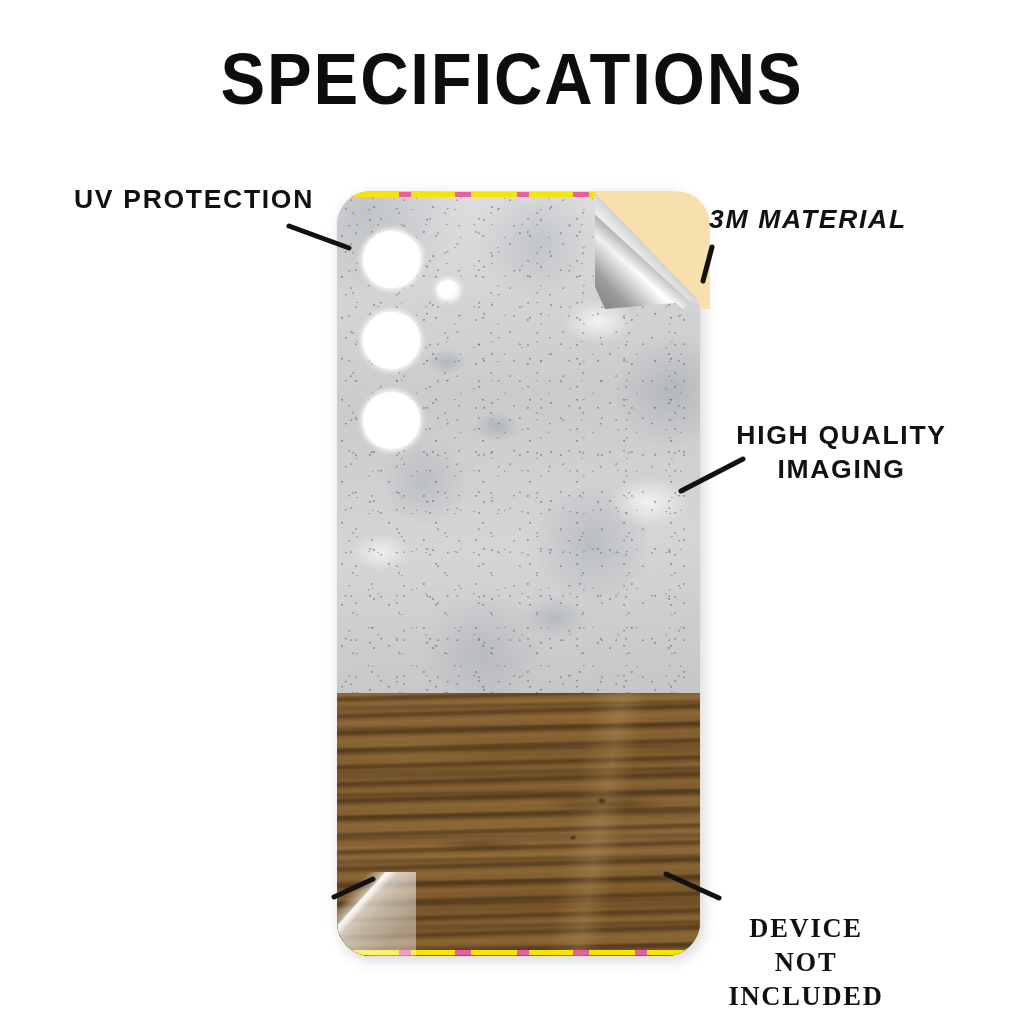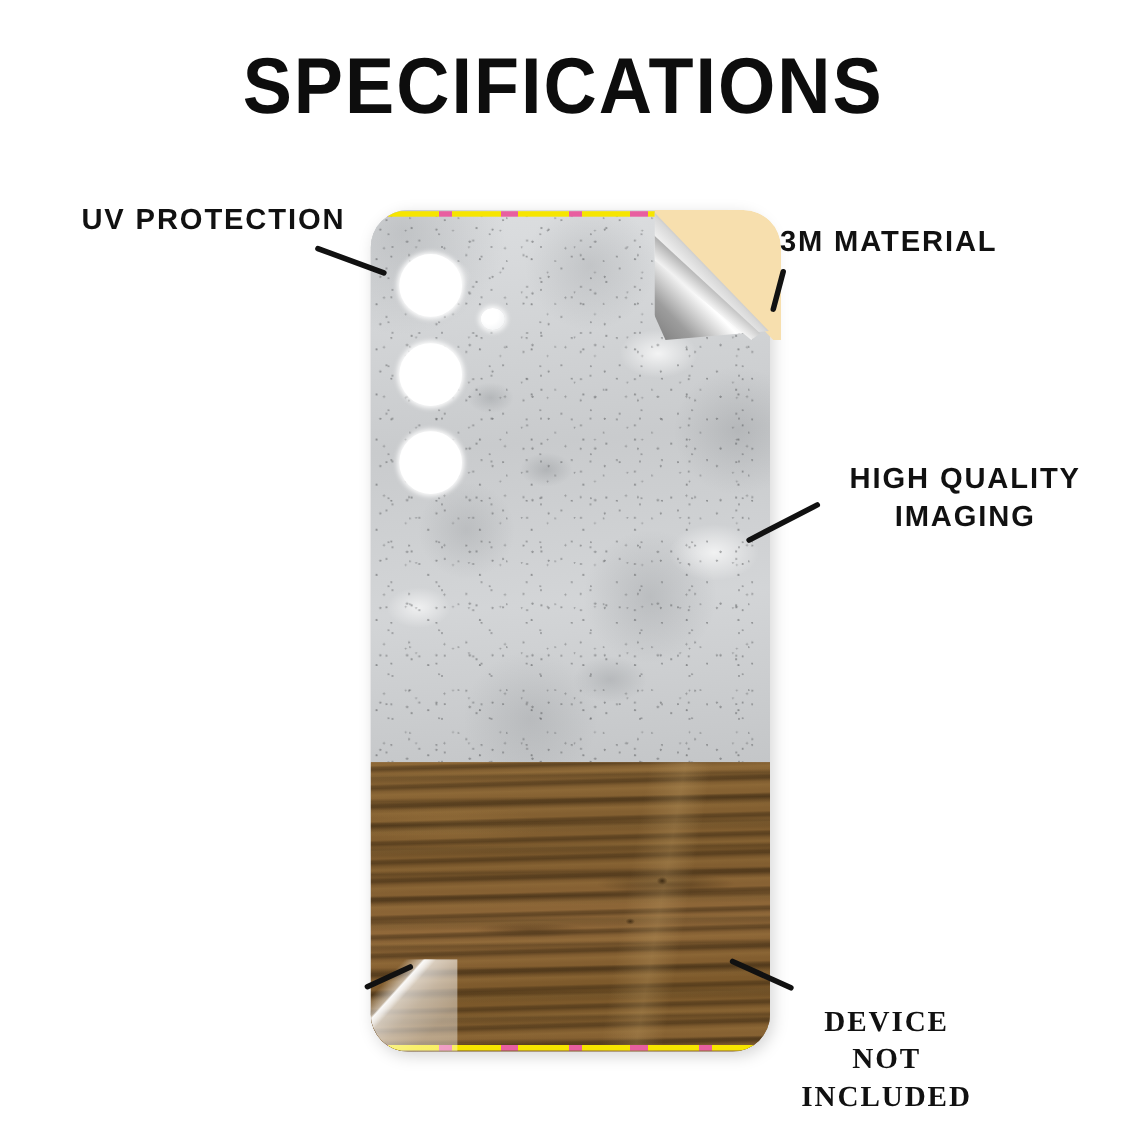--- a/index.html
+++ b/index.html
@@ -45,22 +45,22 @@
     letter-spacing: 1.7px;
     color: #111111;
     line-height: 1.28;
     white-space: pre-line;
   }
   .callout.left   { text-align: left; }
   .callout.right  { text-align: left; }
   .callout.center { text-align: center; }
 
   .c-uv        { left: 74px;  top: 183px; }
-  .c-3m        { left: 709px; top: 203px; }
-  .c-hq        { left: 770px; top: 419px; width: 215px; text-align: center; }
+  .c-3m        { left: 709px; top: 203px; font-style: italic; }
+  .c-hq        { left: 734px; top: 419px; width: 215px; text-align: center; }
   .c-laminate  { left: 147px; top: 912px; width: 178px; text-align: center; }
   .c-device    { left: 717px; top: 912px; width: 178px; text-align: center; font-family: Liberation Serif, serif; }
 
   
   .leaders {
     position: absolute;
     left: 0; top: 0;
     width: 1024px; height: 1024px;
     pointer-events: none;
   }

